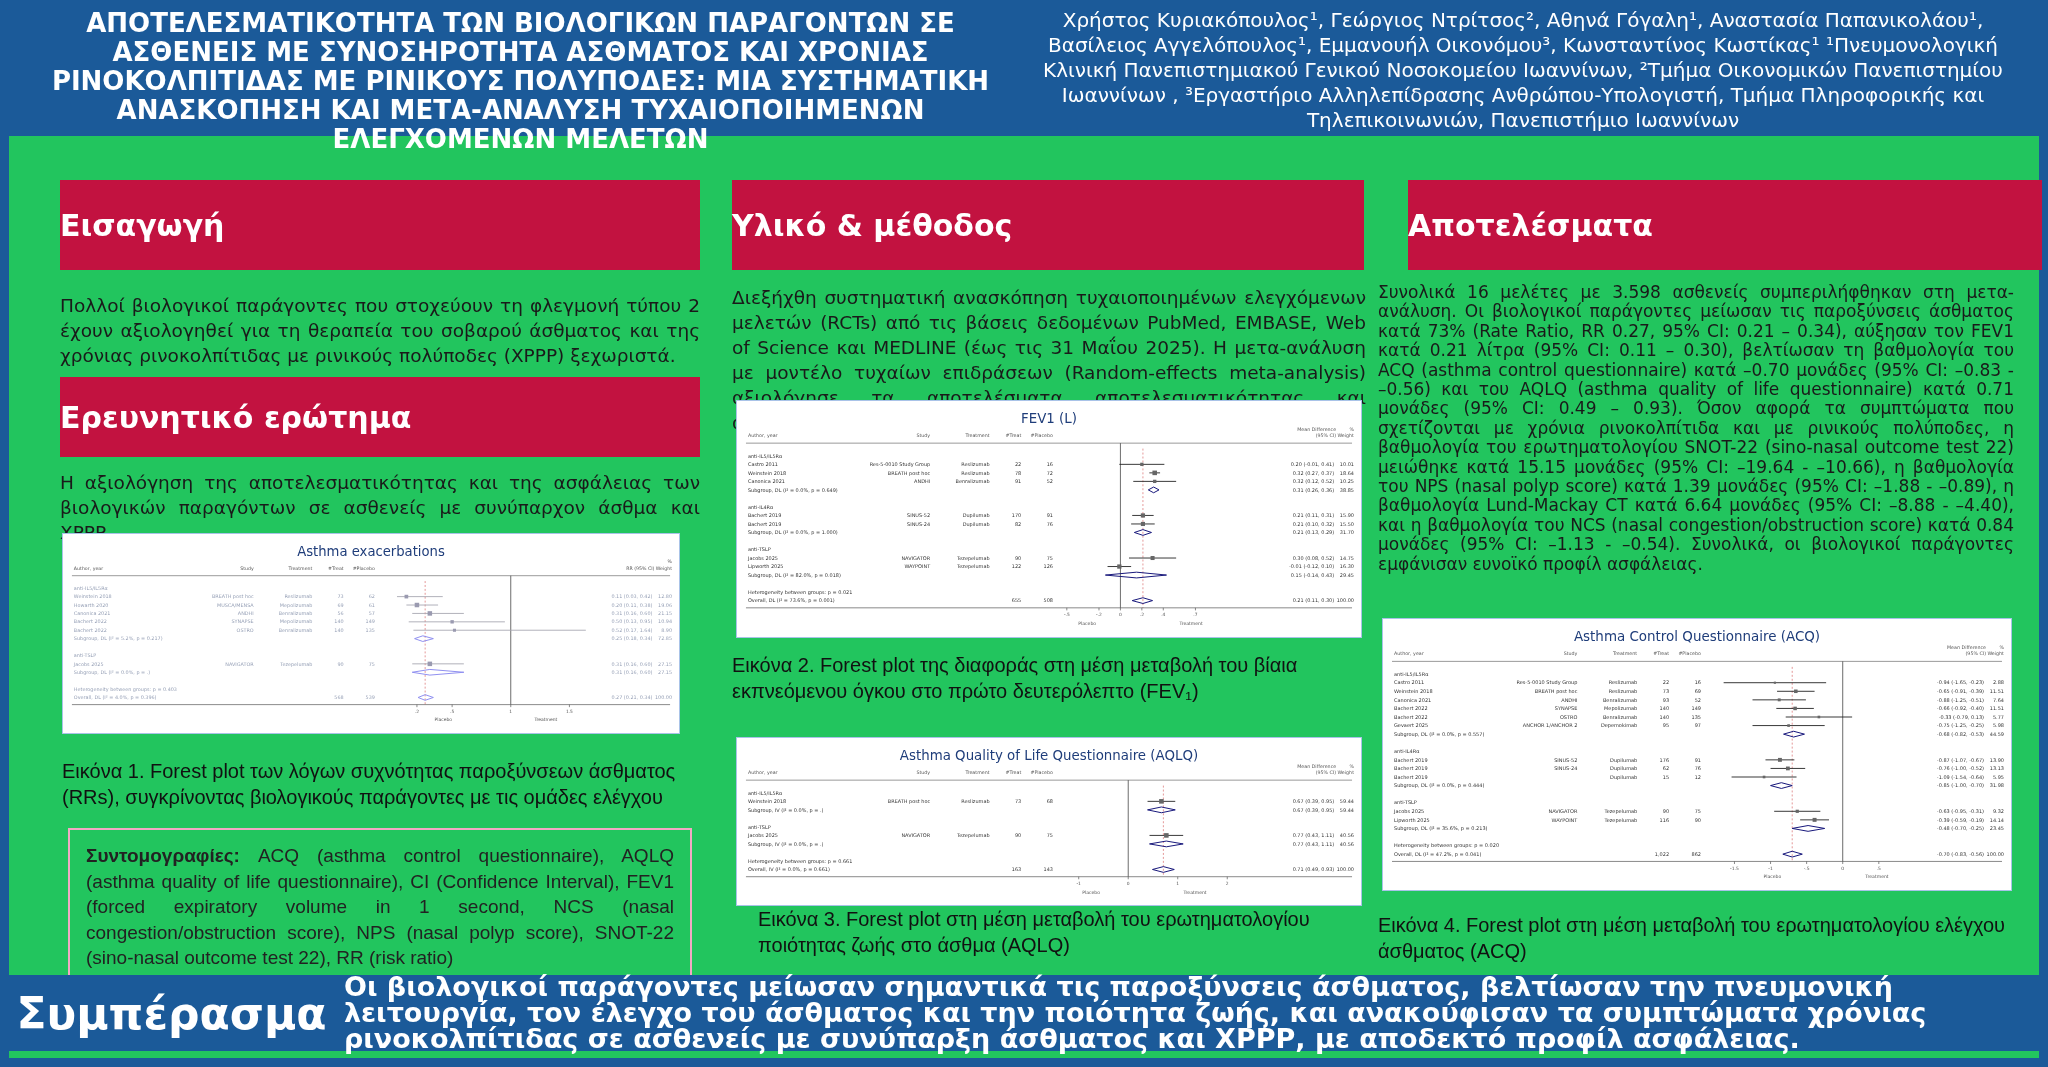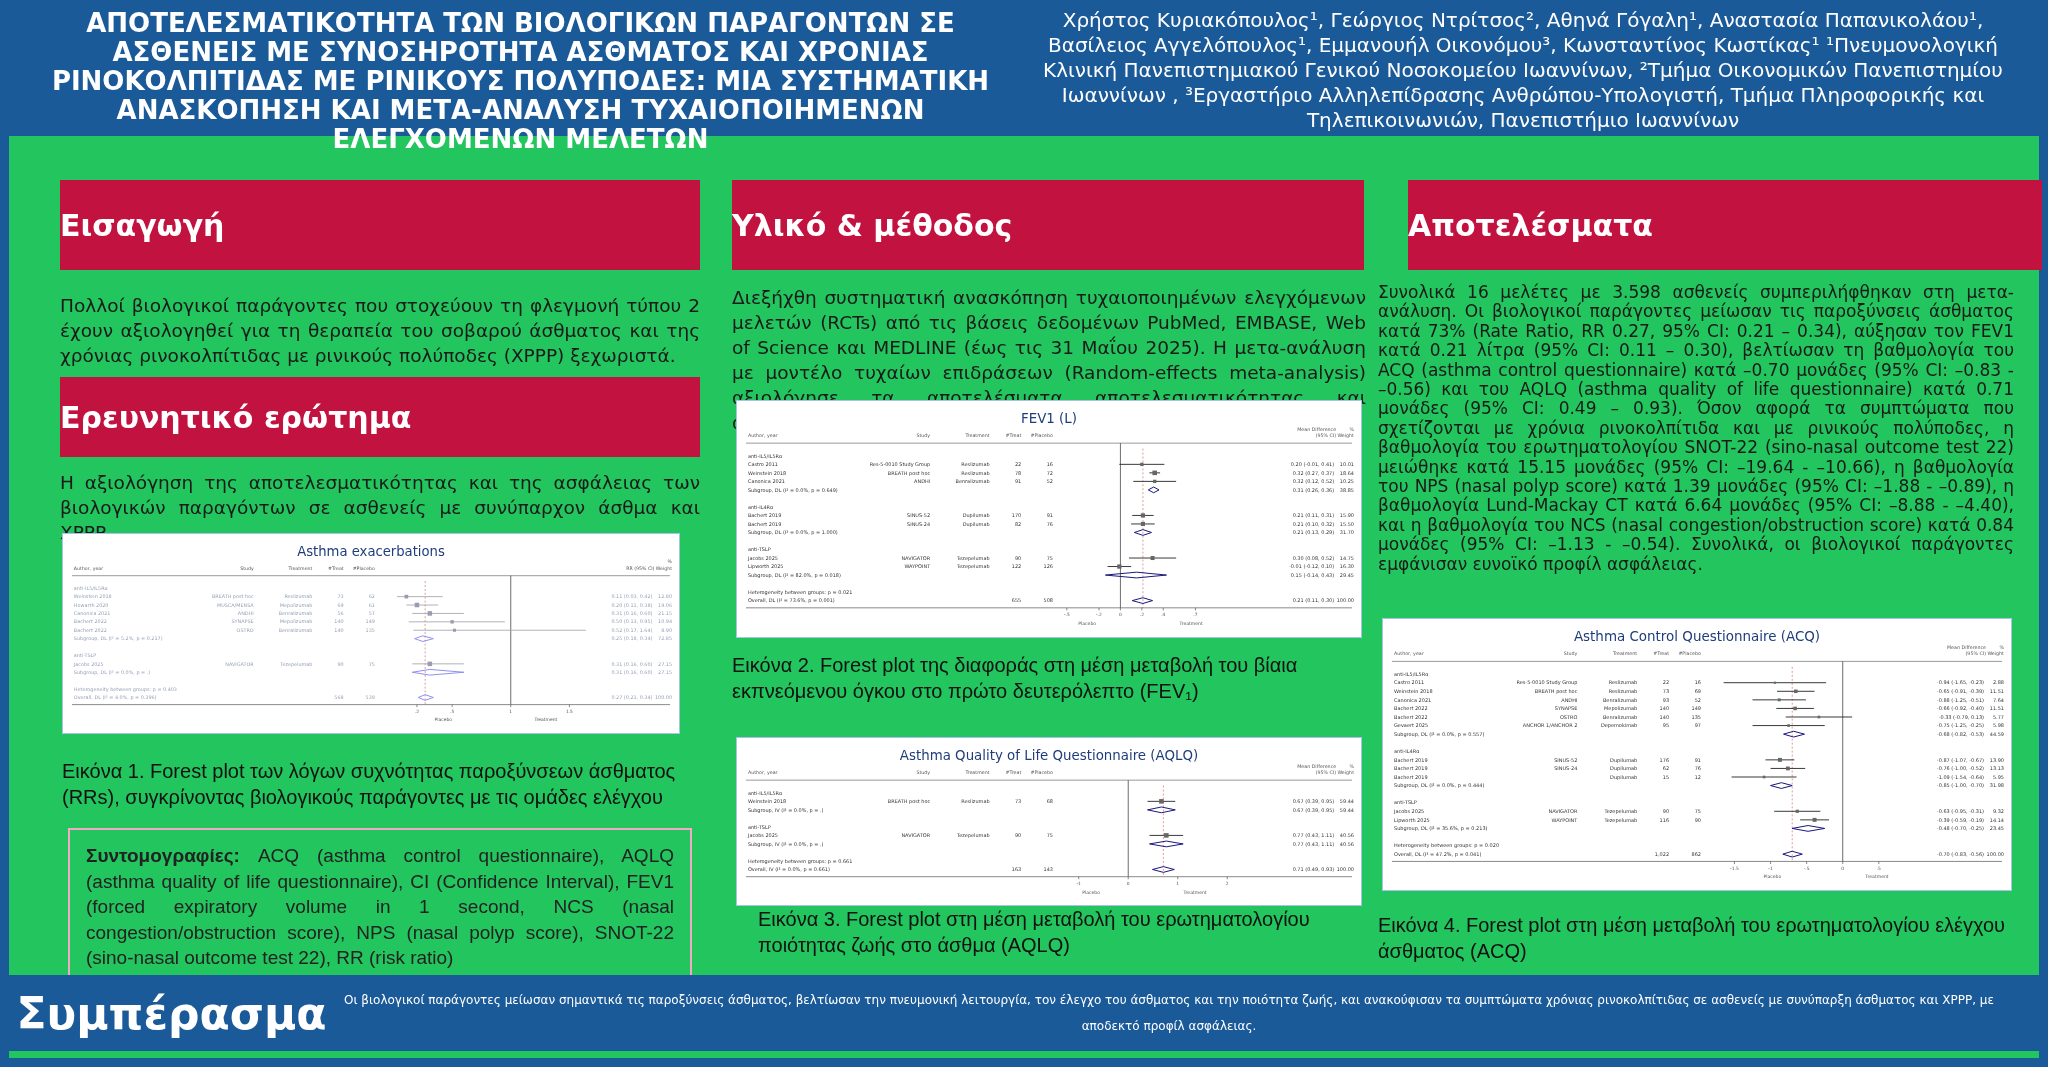--- a/index.html
+++ b/index.html
@@ -17,22 +17,22 @@
   .para{position:absolute;font-size:18.5px;line-height:25px;text-align:justify;color:#1a1a1a;}
   .figbox{position:absolute;background:#fff;border:1.5px solid #a9c3e8;padding:7px 5px 4px 5px;box-sizing:border-box;}
   .caption{position:absolute;font-size:20px;line-height:26px;color:#111;
            font-family:"Liberation Sans","DejaVu Sans",sans-serif;}
   .caption b{font-weight:normal;}
   .abbrbox{position:absolute;border:2px solid #f2a9c4;padding:13px 16px;font-size:19px;
            line-height:25.5px;box-sizing:border-box;text-align:justify;
            font-family:"Liberation Sans","DejaVu Sans",sans-serif;}
   .footer-band{left:9px;top:975px;width:2030px;height:76px;display:flex;align-items:center;}
   .footer-title{width:325px;text-align:center;color:#fff;font-weight:bold;font-size:44px;}
-  .footer-text{flex:1;color:#fff;font-weight:normal;font-size:12px;line-height:26px;
-               text-align:center;padding:0 45px 0 10px;}
+  .footer-text{flex:1;color:#fff;font-weight:bold;font-size:27px;line-height:26px;
+               padding:0 45px 0 10px;}
   svg{display:block;}
   svg text{font-family:"DejaVu Sans",sans-serif;}
 </style>
 </head>
 <body>
 
 <div class="poster">
 
   <div class="band header-band">
     <div class="header-title">ΑΠΟΤΕΛΕΣΜΑΤΙΚΟΤΗΤΑ ΤΩΝ ΒΙΟΛΟΓΙΚΩΝ ΠΑΡΑΓΟΝΤΩΝ ΣΕ ΑΣΘΕΝΕΙΣ ΜΕ ΣΥΝΟΣΗΡΟΤΗΤΑ ΑΣΘΜΑΤΟΣ ΚΑΙ ΧΡΟΝΙΑΣ ΡΙΝΟΚΟΛΠΙΤΙΔΑΣ ΜΕ ΡΙΝΙΚΟΥΣ ΠΟΛΥΠΟΔΕΣ: ΜΙΑ ΣΥΣΤΗΜΑΤΙΚΗ ΑΝΑΣΚΟΠΗΣΗ ΚΑΙ ΜΕΤΑ-ΑΝΑΛΥΣΗ ΤΥΧΑΙΟΠΟΙΗΜΕΝΩΝ ΕΛΕΓΧΟΜΕΝΩΝ ΜΕΛΕΤΩΝ</div>

